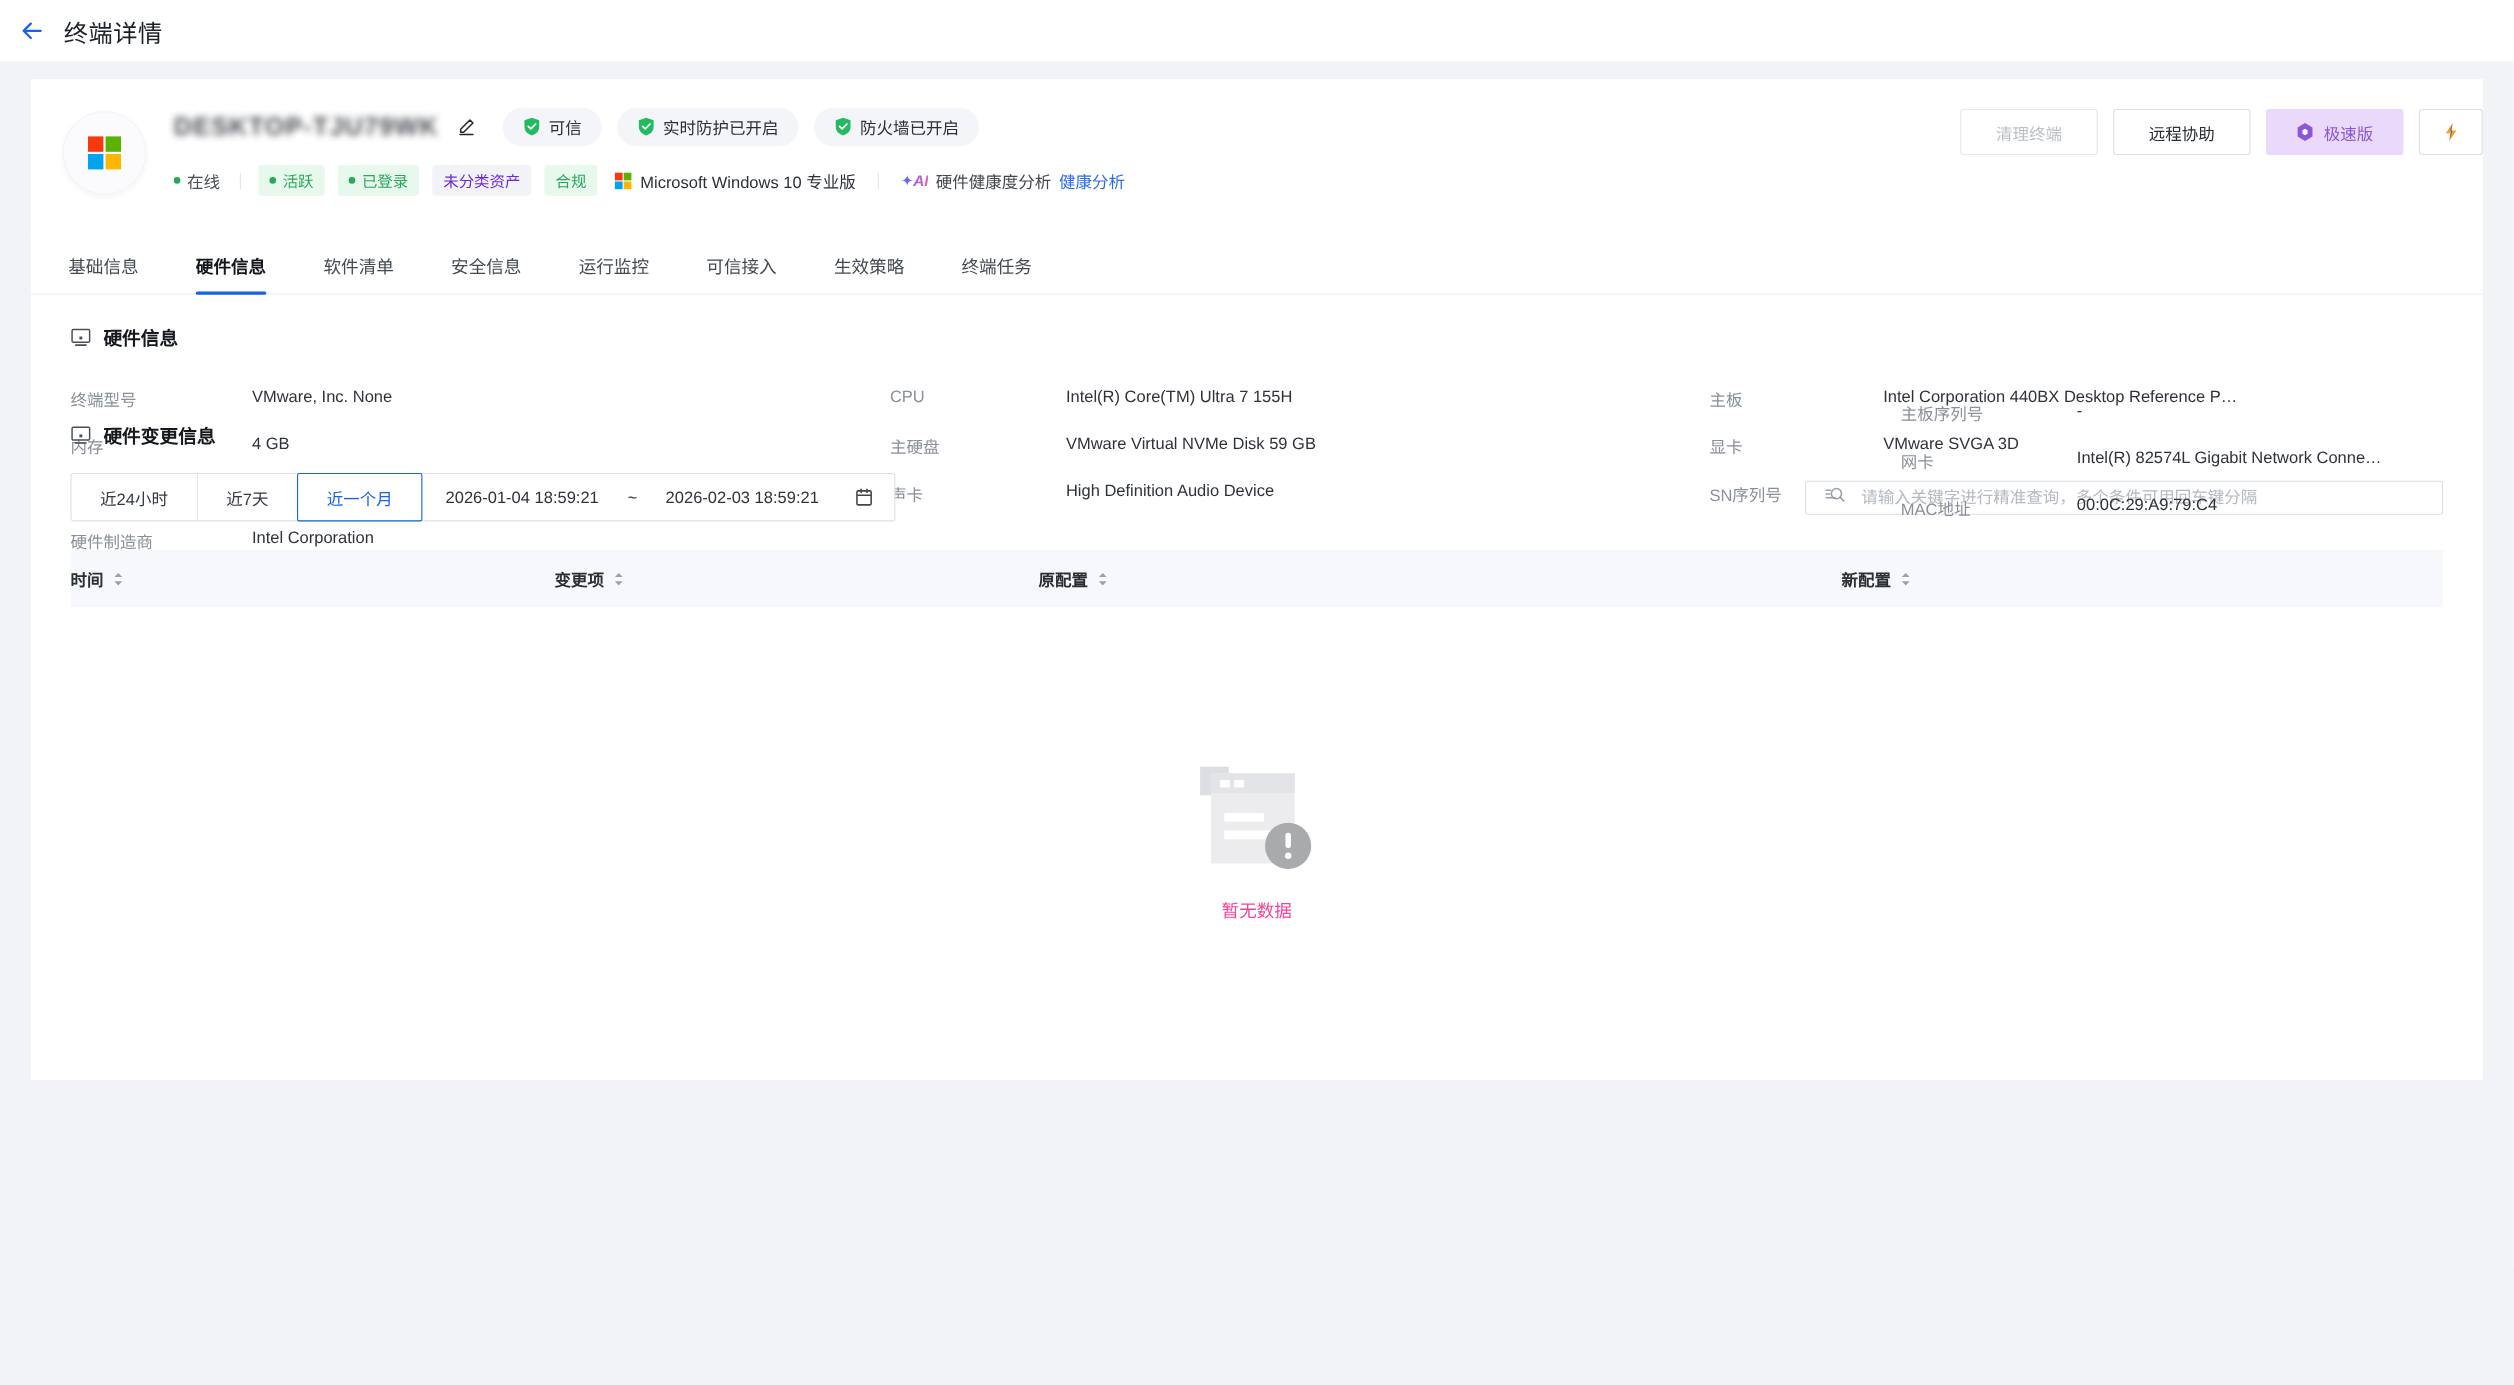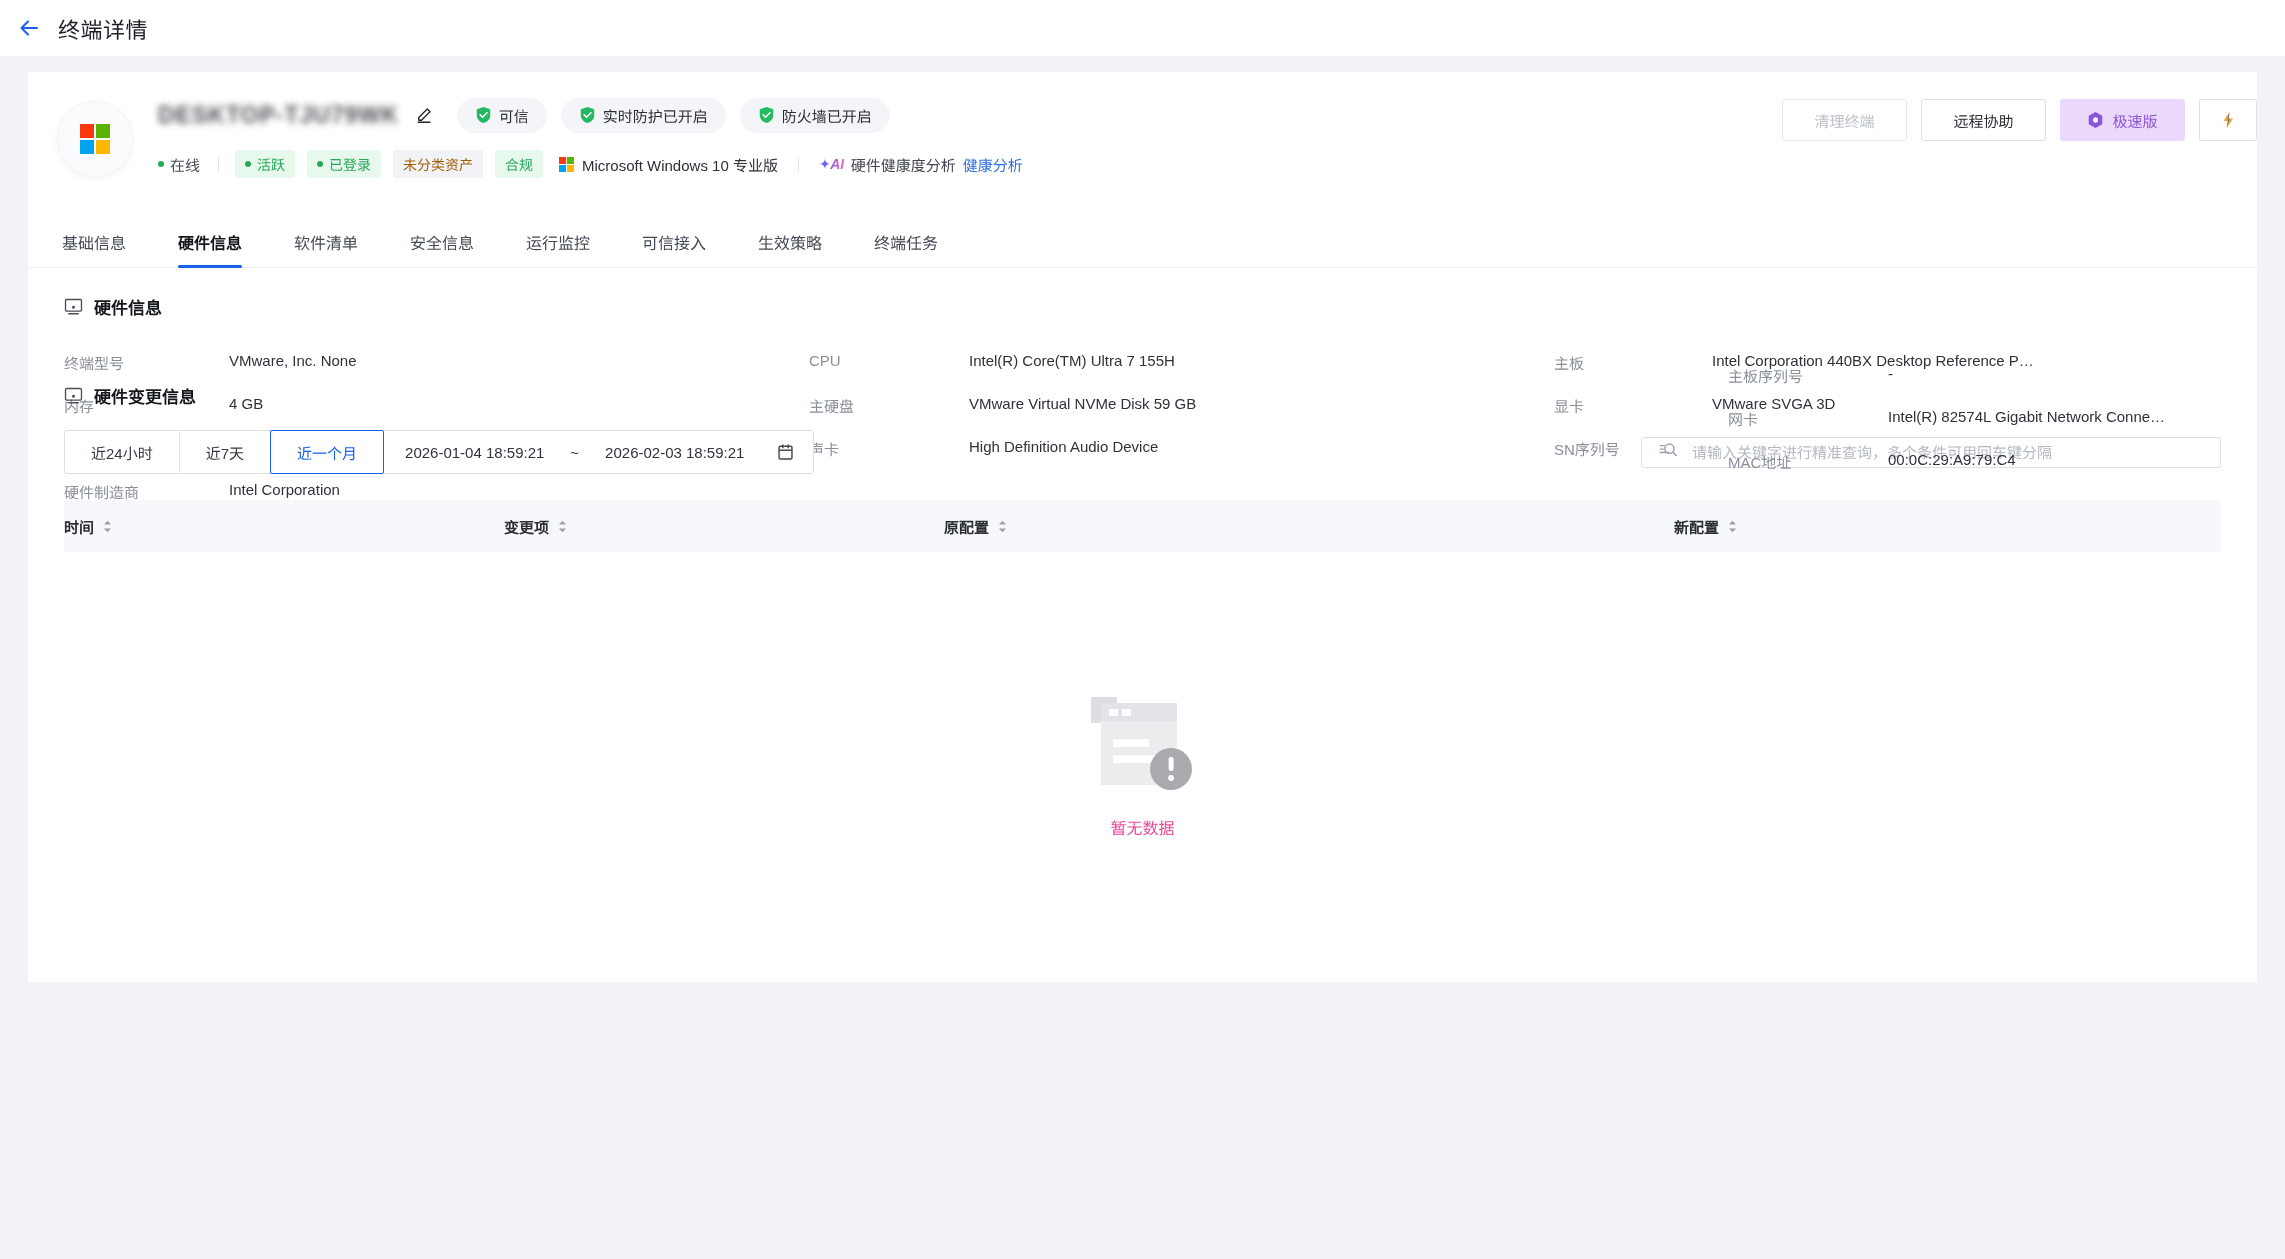--- a/index.html
+++ b/index.html
@@ -90,21 +90,21 @@
   }
   .dot-tag { display: inline-flex; align-items: center; gap: 6px; }
   .dot { width: 6px; height: 6px; border-radius: 50%; display: inline-block; }
   .tag-plain { color: #4a4f57; padding-right: 2px; }
   .tag-green {
     background: #e7f8ed; color: #2aa85a; border-radius: 3px;
     padding: 4px 10px; display: inline-flex; align-items: center; gap: 6px;
     font-size: 14px;
   }
   .tag-grey {
-    background: #f2f3f6; color: #a16207; border-radius: 3px;
+    background: #f2f3f6; color: #6d28d9; border-radius: 3px;
     padding: 4px 10px; font-size: 14px;
   }
   .vbar { width: 1px; height: 15px; background: #e2e4e9; }
   .gap12 { width: 12px; } .gap16 { width: 16px; } .gap20 { width: 20px; }
   .os-line { display:inline-flex; align-items:center; gap:8px; color:#2b3038; font-size:15px;}
   .ms-mini { width: 15px; height: 15px; display:grid;
     grid-template-columns: 7px 7px; grid-template-rows: 7px 7px; gap:1px; }
   .ms-mini i{display:block;}
   .ai-chip { display:inline-flex; align-items:center; gap:7px; }
   .ai-badge{

